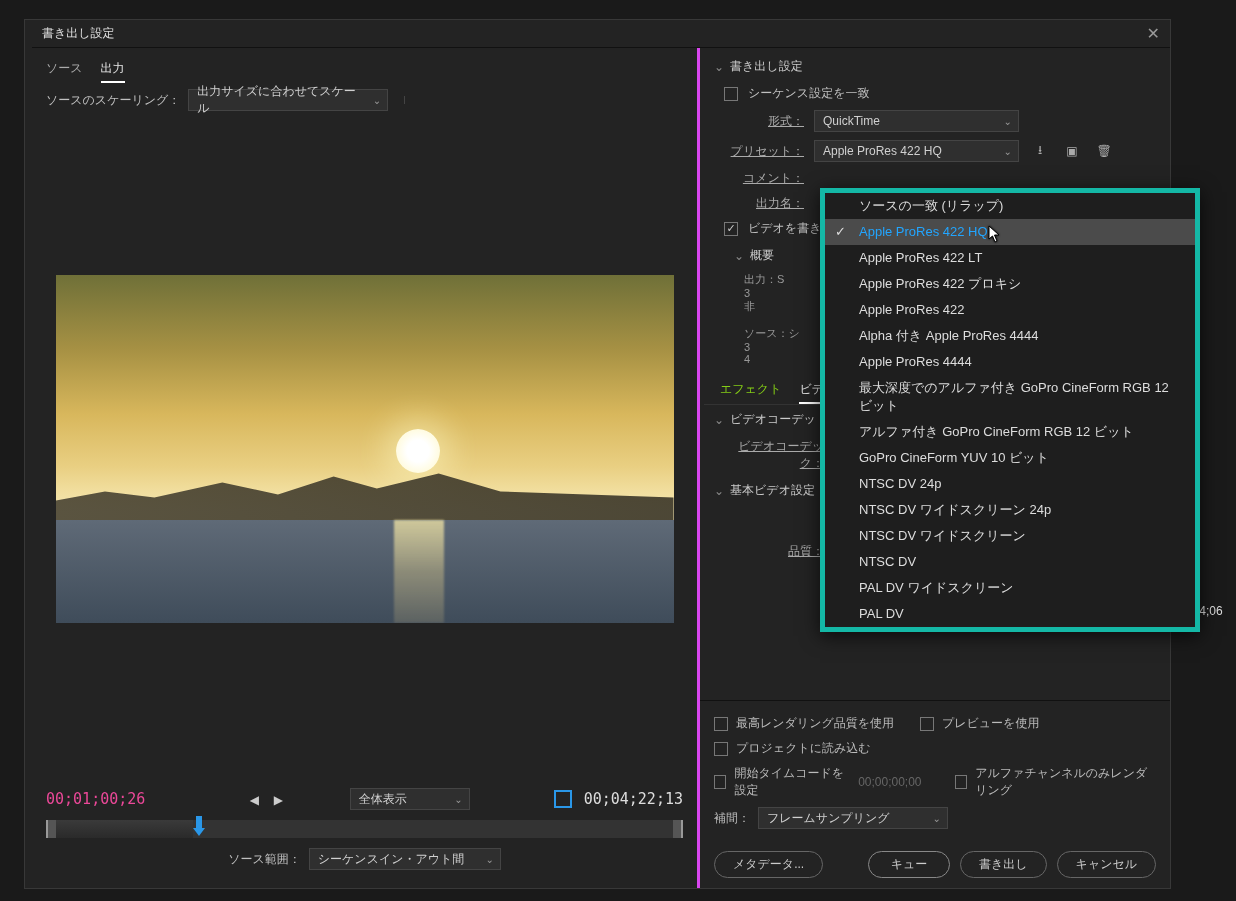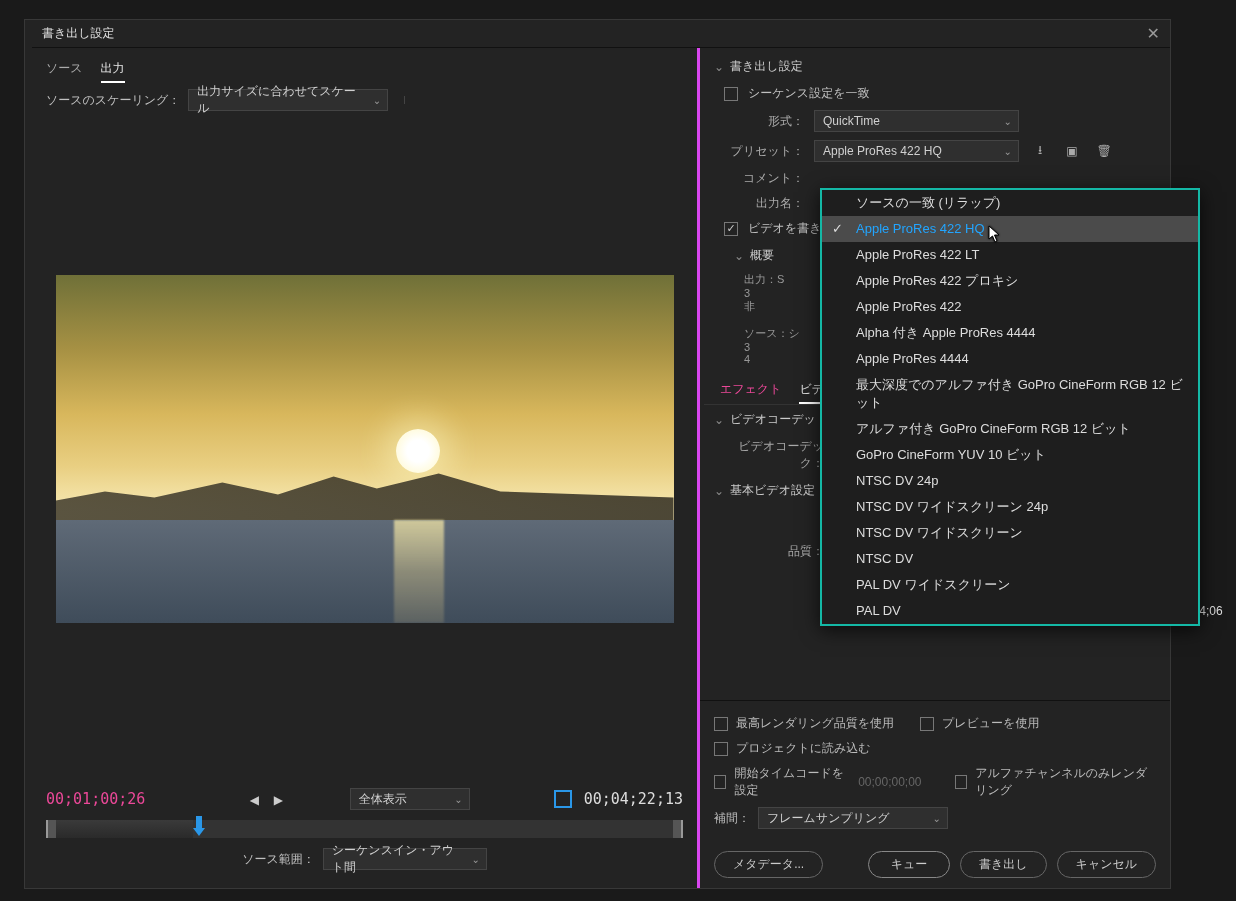--- a/index.html
+++ b/index.html
@@ -37,38 +37,38 @@
 .playhead { position: absolute; left: 23%; top: -4px; width: 12px; height: 24px; }
 .playhead::before { content:'';position:absolute;left:3px;top:0;width:6px;height:12px;background:#2a97e8;}
 .playhead::after { content:'';position:absolute;left:0;top:12px;border-left:6px solid transparent;border-right:6px solid transparent;border-top:8px solid #2a97e8;}
 .range-handle { position: absolute; top: 0; width: 10px; height: 18px; background: #555; }
 .rh-left { left: 0; border-left: 2px solid #999;}
 .rh-right { right: 0; border-right: 2px solid #999;}
 .section-head { display: flex; align-items: center; gap: 6px; padding: 6px 10px; color: #ccc;}
 .disc { color: #888;}
 .checkbox { width: 14px; height: 14px; border: 1px solid #777; display: inline-flex; align-items: center; justify-content: center; background: #232323; cursor: pointer;}
 .checkbox.checked::after { content:'✓'; color:#ccc; font-size:11px; line-height:1;}
-.right-label { color:#aaa; width:80px; text-align:right;}
+.right-label { color:#aaa; width:80px; text-align:right;text-decoration:underline;}
 .field-select { flex:1; max-width:205px;}
 .icon-btn { width:22px; height:20px; color:#aaa; display:inline-flex; align-items:center; justify-content:center; cursor:pointer;}
-.dropdown-menu { position:absolute; left:820px; top:188px; width:380px; background:#1e1e1e; border:2px solid #14b8a6; box-shadow:0 4px 18px rgba(0,0,0,.7); z-index:100;}
+.dropdown-menu { position:absolute; left:820px; top:188px; width:380px; background:#1e1e1e; border:5px solid #14b8a6; box-shadow:0 4px 18px rgba(0,0,0,.7); z-index:100;}
 .dropdown-item { padding:4px 10px 4px 34px; color:#ddd; cursor:pointer; position:relative; font-size:13px; line-height:18px;}
 .dropdown-item.selected { background:#4b4b4b; color:#22a5ff;}
 .dropdown-item .check { position:absolute; left:10px; top:4px; color:#ddd;}
 .cursor { position:absolute; left:988px; top:225px; z-index:200; width:14px; height:18px;}
 .cursor svg { filter: drop-shadow(0 0 1px #000);}
 .settings-scroll { flex:1; overflow:hidden; padding:4px 10px 0 4px;}
 .sub-row { display:flex; align-items:center; gap:10px; padding:4px 10px 4px 20px;}
 .right-bottom { border-top:1px solid #111; padding:10px 14px;}
 .chk-row { display:flex; align-items:center; gap:8px; padding:4px 0; color:#bbb;}
 .btn { border:1px solid #666; border-radius:14px; background:transparent; color:#ccc; padding:4px 18px; font-size:12px; cursor:pointer; min-width:82px; text-align:center;}
 .btn.primary { border-color:#888;}
 .btn-row { display:flex; gap:10px; justify-content:flex-end; margin-top:18px;}
 .tabs2 { display:flex; gap:18px; padding:6px 16px 0; border-bottom:1px solid #333;}
-.tabs2 .tab2 { color:#ec4899; padding:4px 0;}
+.tabs2 .tab2 { color:#84cc16; padding:4px 0;}
 .tabs2 .tab2.active { color:#e6e6e6; border-bottom:2px solid #fff;}
 .summary-block { padding:2px 10px 6px 40px; color:#999; font-size:11px;}
 .wide-select { background:#2f2f2f; border:1px solid #444; color:#d0d0d0; height:22px; padding:0 22px 0 8px; flex:1; max-width:290px; position:relative; display:flex; align-items:center;}
 .wide-select .chev{ position:absolute; right:6px; font-size:10px; color:#999;}
 .match-btn { border:1px solid #666; border-radius:3px; background:transparent; color:#ccc; padding:3px 10px; cursor:pointer; margin-left:auto;}
 .slider-track { flex:1; max-width:220px; height:4px; background:#444; position:relative;}
 .slider-thumb { position:absolute; right:0; top:-5px; width:14px; height:14px; border-radius:50%; background:#888;}
 .tick { width:1px; height:8px; background:#444; display:inline-block; margin-left:8px;}
 .bg-timeline { position:absolute; right:0; top:604px; width:70px; color:#ddd; font-size:12px;}
 </style>
@@ -122,21 +122,21 @@
           <span class="tc-end">00;04;22;13</span>
         </div>
         <div class="range-bar">
           <div class="range-fill"></div>
           <div class="range-handle rh-left"></div>
           <div class="playhead"></div>
           <div class="range-handle rh-right"></div>
         </div>
         <div class="row" style="justify-content:center; padding-top:10px;">
           <span>ソース範囲：</span>
-          <div class="select" style="width:164px">
+          <div class="select" style="width:192px">
             <span>シーケンスイン・アウト間</span>
             <span class="chev">⌄</span>
           </div>
         </div>
       </div>
     </div>
 
     <div class="right-col">
       <div class="settings-scroll">
         <div class="section-head">

